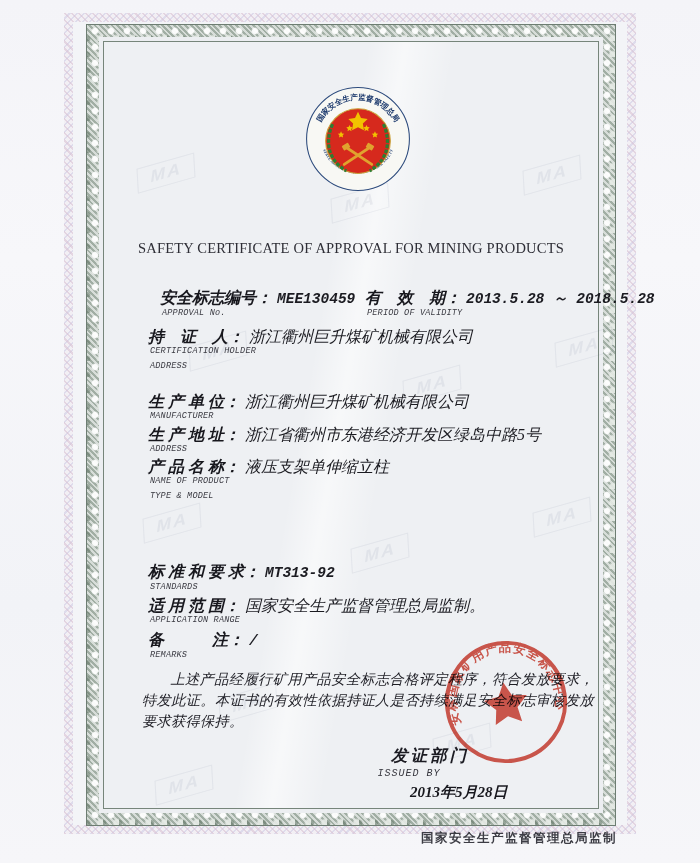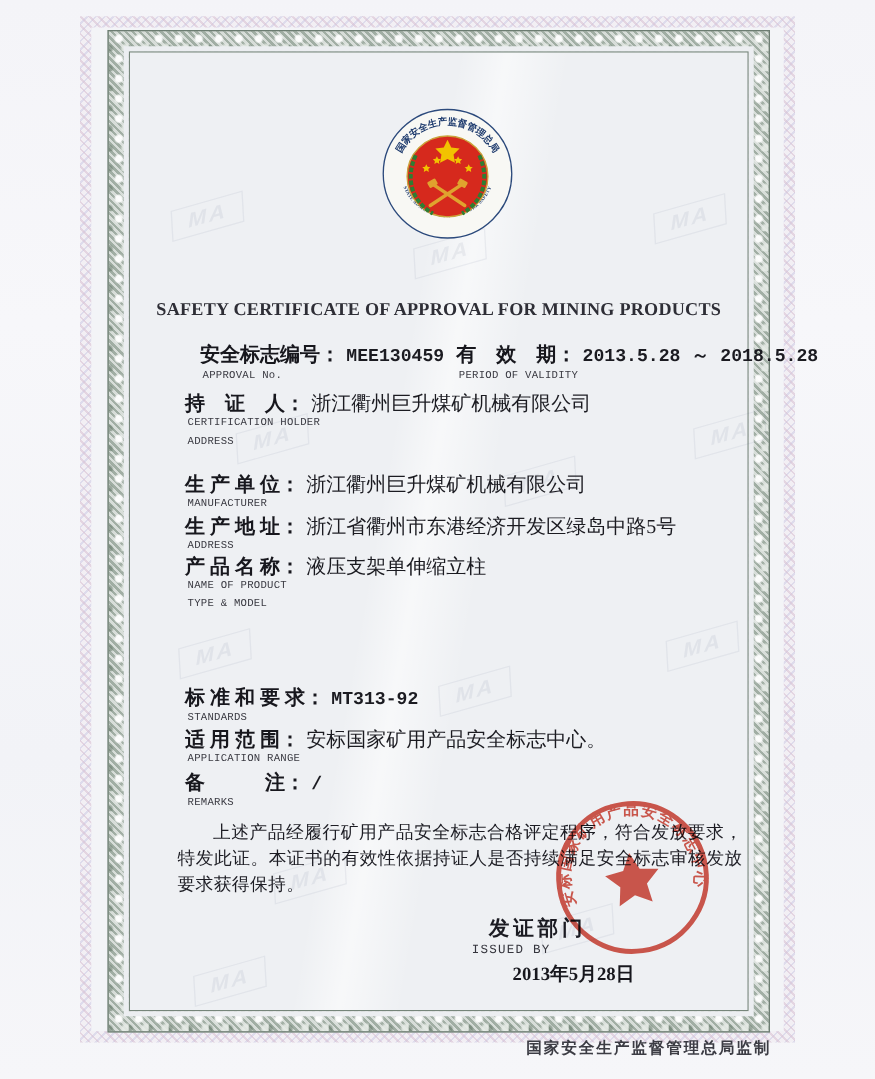--- a/index.html
+++ b/index.html
@@ -56,23 +56,23 @@
   .wm:nth-of-type(9){left:430px;top:462px;}
   .wm:nth-of-type(10){left:116px;top:648px;}
   .wm:nth-of-type(11){left:330px;top:688px;}
   .wm:nth-of-type(12){left:52px;top:730px;}
   
   .emblem{position:absolute;left:50%;top:44px;transform:translateX(-50%);margin-left:7px;}
   
   .title-zh{position:absolute;left:0;right:0;top:150px;text-align:center;
     font-size:34px;font-weight:bold;color:#32323b;letter-spacing:6px;padding-left:6px;}
   .title-en{position:absolute;left:0;right:0;top:198px;text-align:center;
-    font-size:14.5px;font-weight:bold;color:#2e2e36;letter-spacing:0.2px;}
-  
-  .fields{position:absolute;left:44px;top:234px;width:442px;}
+    font-size:14.5px;font-weight:normal;color:#2e2e36;letter-spacing:0.2px;}
+  
+  .fields{position:absolute;left:44px;top:247px;width:442px;font-style:italic;}
   .line{font-size:16px;line-height:18px;white-space:nowrap;}
   .lbl{font-weight:bold;color:#17171d;}
   .val{margin-left:5px;color:#1b1b21;}
   .num{font-family:"Liberation Mono","DejaVu Sans Mono",monospace;font-weight:bold;font-size:14.5px;}
   .cap{font-size:8.5px;font-family:"Liberation Mono","DejaVu Sans Mono",monospace;
     color:#3a3a42;letter-spacing:0.2px;line-height:11px;margin-left:2px;}
   .row{height:32.6px;}
   .dualrow{height:34px;display:flex;}
   .dualrow .part-l{flex:0 0 205px;padding-left:12px;}
   .dualrow .part-r{flex:1;}
@@ -194,21 +194,21 @@
         <div class="cap">TYPE &amp; MODEL</div>
       </div>
 
       <div class="spacer"></div>
 
       <div class="row2">
         <div class="line"><span class="lbl">标 准 和 要 求：</span><span class="val num">MT313-92</span></div>
         <div class="cap">STANDARDS</div>
       </div>
       <div class="row2">
-        <div class="line"><span class="lbl">适 用 范 围：</span><span class="val">安标国家矿用产品安全标志中心。</span></div>
+        <div class="line"><span class="lbl">适 用 范 围：</span><span class="val">国家安全生产监督管理总局监制。</span></div>
         <div class="cap">APPLICATION RANGE</div>
       </div>
       <div class="row2">
         <div class="line"><span class="lbl">备　　　注：</span><span class="val num">/</span></div>
         <div class="cap">REMARKS</div>
       </div>
 
       <div class="statement">上述产品经履行矿用产品安全标志合格评定程序，符合发放要求，特发此证。本证书的有效性依据持证人是否持续满足安全标志审核发放要求获得保持。</div>
 
       <div class="issued">

